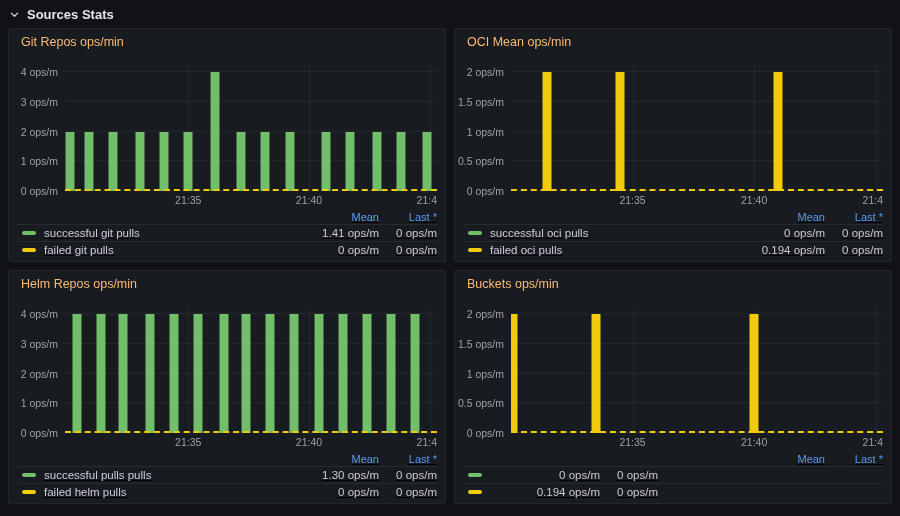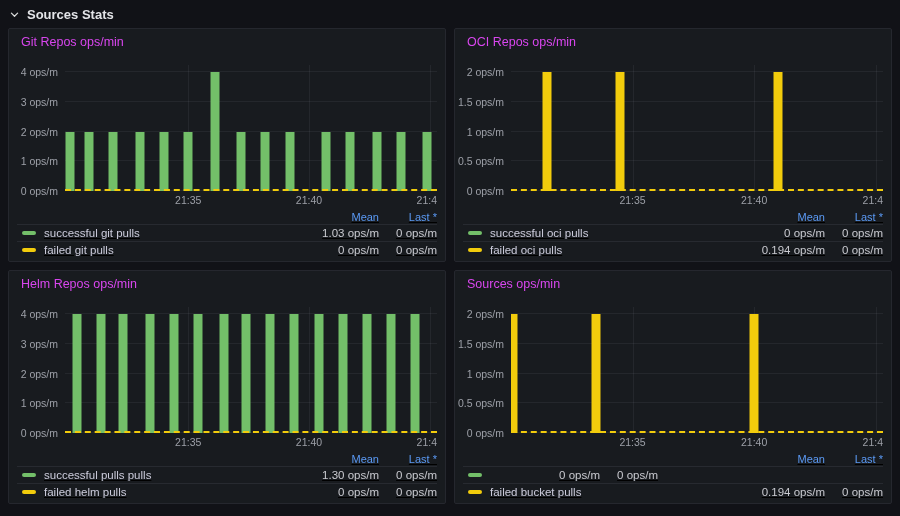--- a/index.html
+++ b/index.html
@@ -20,21 +20,21 @@
     display:grid; grid-template-columns:1fr 1fr; grid-auto-rows:234px;
     gap:8px; padding:2px 8px 0 8px;
   }
   .panel {
     position:relative; background:#181b1f;
     border:1px solid #25272e; border-radius:2px;
     padding:0 8px; overflow:hidden;
   }
   .panel-title {
     height:26px; line-height:27px; padding-left:4px;
-    font-size:12.5px; font-weight:500; color:#d946ef;
+    font-size:12.5px; font-weight:500; color:#fdba74;
     white-space:nowrap; cursor:pointer;
   }
   .chart { display:flex; margin-top:10px; }
   .y-axis { position:relative; width:48px; height:126px; flex:none; }
   .y-tick-label {
     position:absolute; right:7px; height:14px; line-height:14px;
     font-size:10.5px; color:#9da0a8; white-space:nowrap;
   }
   .plot { position:relative; flex:1; height:126px; overflow:hidden; }
   .gridline-h { position:absolute; left:0; right:0; height:1px; background:rgba(204,204,220,0.07); z-index:0; }
@@ -120,35 +120,35 @@
         </div>
     <div class="legend">
       <div class="legend-header">
         <span class="lh mean">Mean</span>
         <span class="lh last">Last *</span>
       </div>
       <div>
             <div class="legend-row">
               <span class="swatch" style="background: rgb(115, 191, 105);"></span>
               <span class="s-name">successful git pulls</span>
-              <span class="s-val mean">1.03 ops/m</span>
+              <span class="s-val mean">1.41 ops/m</span>
               <span class="s-val last">0 ops/m</span>
             </div>
             <div class="legend-row">
               <span class="swatch" style="background: rgb(242, 204, 12);"></span>
               <span class="s-name">failed git pulls</span>
               <span class="s-val mean">0 ops/m</span>
               <span class="s-val last">0 ops/m</span>
             </div>
           </div>
     </div>
   </div>
 
   <div class="panel">
-    <div class="panel-title">OCI Repos ops/min</div>
+    <div class="panel-title">OCI Mean ops/min</div>
     <div class="chart">
       <div class="y-axis">
             <div class="y-tick-label" style="bottom: -7px;">0 ops/m</div>
             <div class="y-tick-label" style="bottom: 22.75px;">0.5 ops/m</div>
             <div class="y-tick-label" style="bottom: 52.5px;">1 ops/m</div>
             <div class="y-tick-label" style="bottom: 82.25px;">1.5 ops/m</div>
             <div class="y-tick-label" style="bottom: 112px;">2 ops/m</div>
           </div>
       <div class="plot">
             <div class="gridline-h" style="bottom: 0px;"></div>
@@ -250,21 +250,21 @@
               <span class="swatch" style="background: rgb(242, 204, 12);"></span>
               <span class="s-name">failed helm pulls</span>
               <span class="s-val mean">0 ops/m</span>
               <span class="s-val last">0 ops/m</span>
             </div>
           </div>
     </div>
   </div>
 
   <div class="panel">
-    <div class="panel-title">Sources ops/min</div>
+    <div class="panel-title">Buckets ops/min</div>
     <div class="chart">
       <div class="y-axis">
             <div class="y-tick-label" style="bottom: -7px;">0 ops/m</div>
             <div class="y-tick-label" style="bottom: 22.75px;">0.5 ops/m</div>
             <div class="y-tick-label" style="bottom: 52.5px;">1 ops/m</div>
             <div class="y-tick-label" style="bottom: 82.25px;">1.5 ops/m</div>
             <div class="y-tick-label" style="bottom: 112px;">2 ops/m</div>
           </div>
       <div class="plot">
             <div class="gridline-h" style="bottom: 0px;"></div>
@@ -292,21 +292,20 @@
         <span class="lh last">Last *</span>
       </div>
       <div>
             <div class="legend-row">
               <span class="swatch" style="background: rgb(115, 191, 105);"></span>
               <span class="s-val mean">0 ops/m</span>
               <span class="s-val last">0 ops/m</span>
             </div>
             <div class="legend-row">
               <span class="swatch" style="background: rgb(242, 204, 12);"></span>
-              <span class="s-name">failed bucket pulls</span>
               <span class="s-val mean">0.194 ops/m</span>
               <span class="s-val last">0 ops/m</span>
             </div>
           </div>
     </div>
   </div>
 </div>
 </div>
 
 </body></html>

